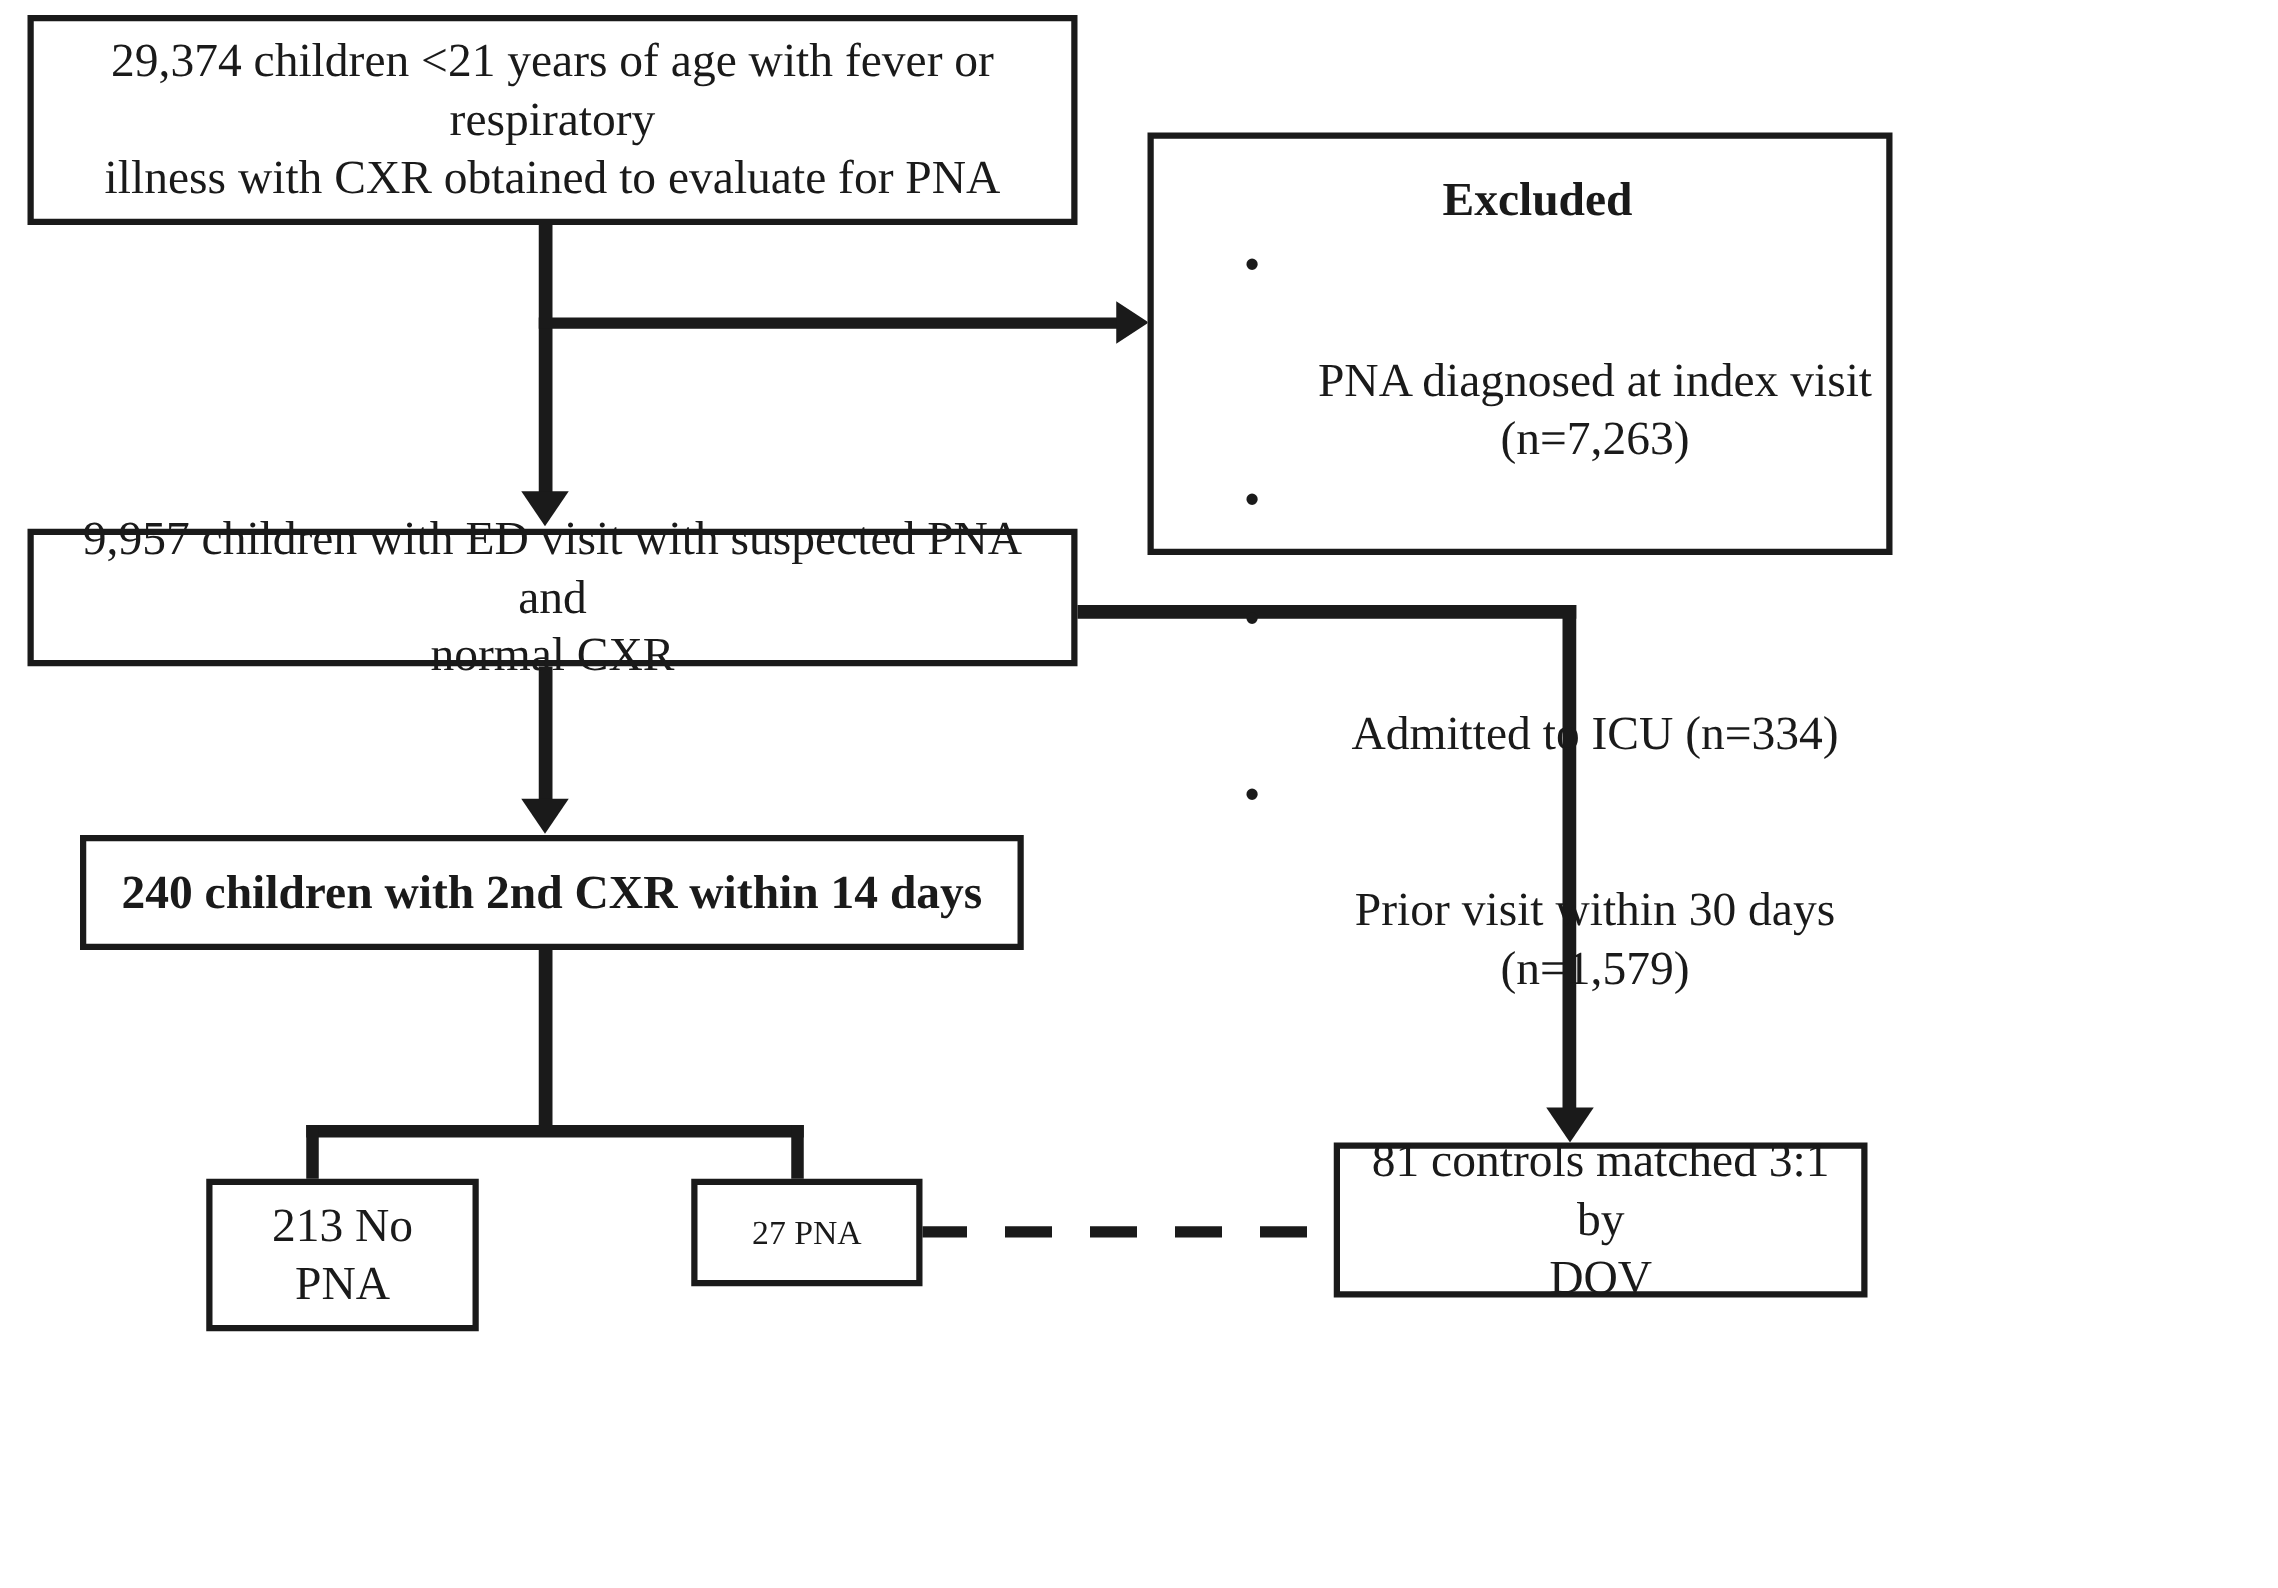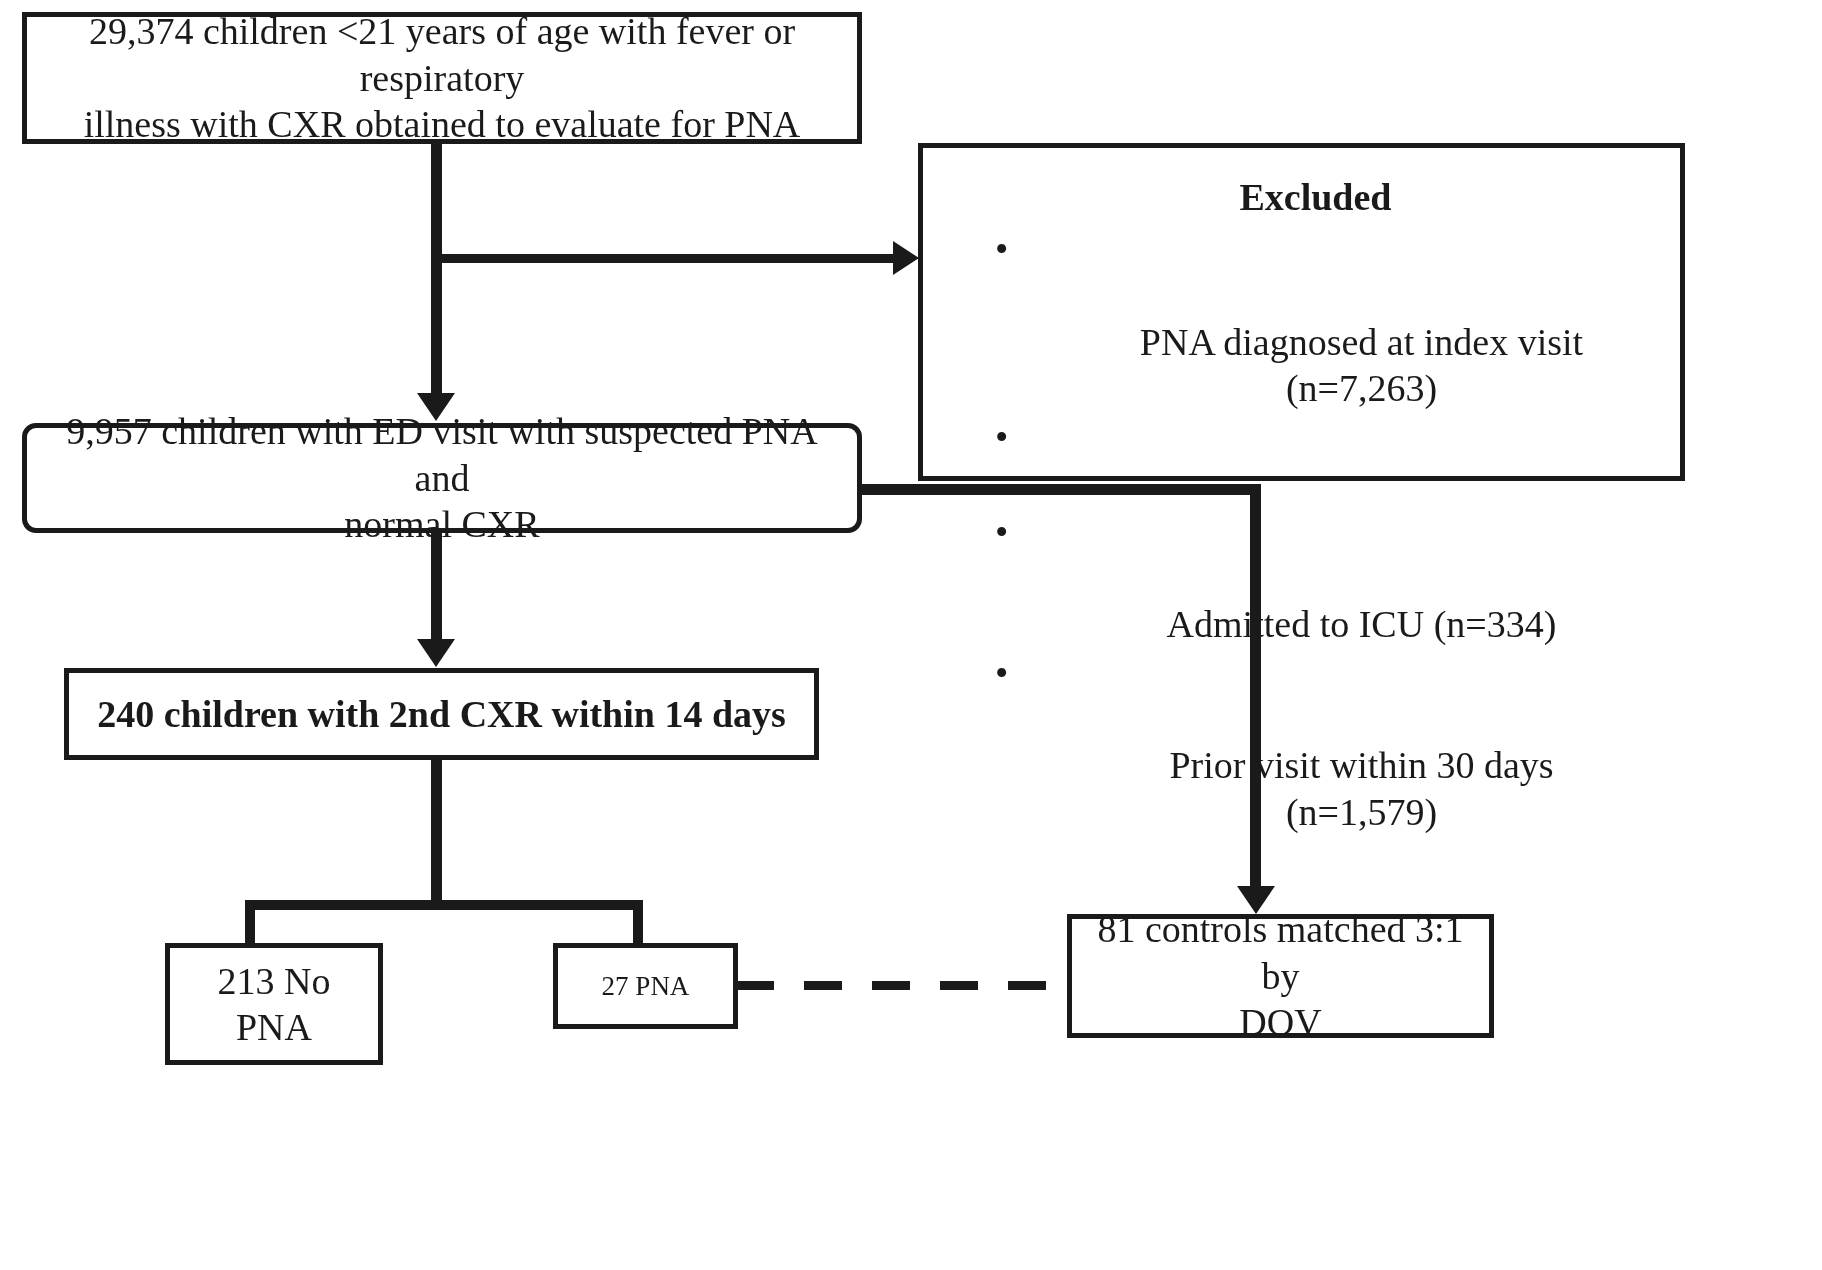--- a/index.html
+++ b/index.html
@@ -30,24 +30,24 @@
     line-height: 1.22;
     color: #1a1a1a;
     z-index: 3;
   }
   .node .txt {
     display: block;
     padding: 0 14px;
     white-space: pre-line;
   }
   
-  #node-cohort       { left: 22px;   top: 12px;   width: 840px;  height: 132px; font-size: 38px; }
-  #node-excluded     { left: 918px;  top: 106px;  width: 767px;  height: 338px;
-                       display: block; padding: 0; margin-top: 37px; }
-  #node-suspected    { left: 22px;   top: 423px;  width: 840px;  height: 110px; font-size: 38px; border-radius: 14px; }
+  #node-cohort       { left: 22px;   top: 12px;   width: 840px;  height: 168px; font-size: 38px; }
+  #node-excluded     { left: 918px;  top: 106px;  width: 596px;  height: 338px;
+                       display: block; padding: 0; }
+  #node-suspected    { left: 22px;   top: 423px;  width: 840px;  height: 110px; font-size: 38px; }
   #node-second-cxr   { left: 64px;   top: 668px;  width: 755px;  height: 92px;  font-size: 38px; font-weight: bold; }
   #node-no-pna       { left: 142px;  top: 943px;  width: 218px;  height: 122px; font-size: 38px; margin-left: 23px; }
   #node-pna          { left: 553px;  top: 943px;  width: 185px;  height: 86px;  font-size: 27px; }
   #node-controls     { left: 1043px; top: 914px;  width: 427px;  height: 124px; font-size: 38px; margin-left: 24px; }
 
   
   .excluded-title {
     font-size: 38px;
     font-weight: bold;
     padding: 26px 0 6px 28px;

